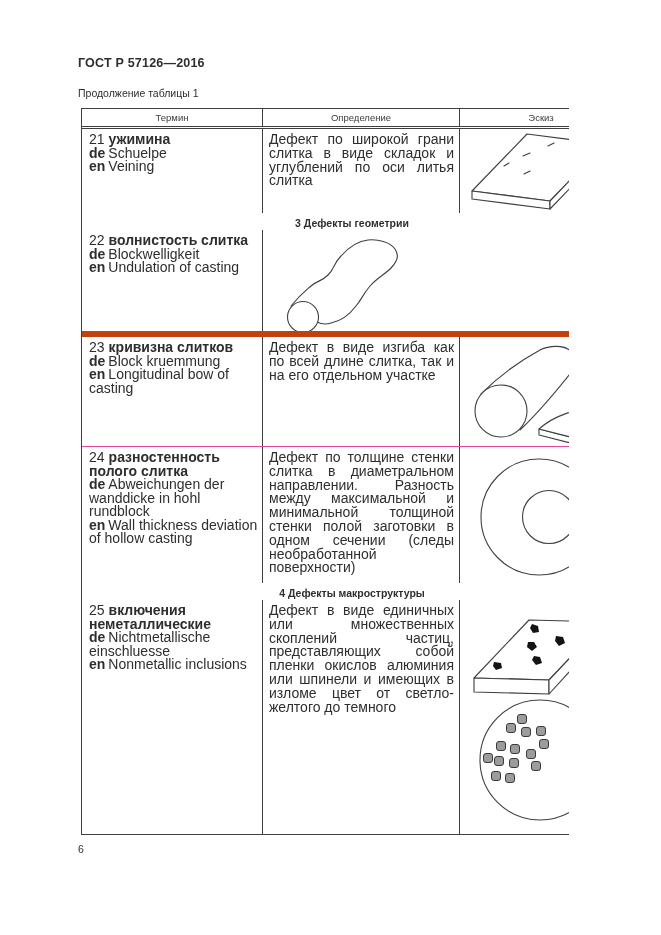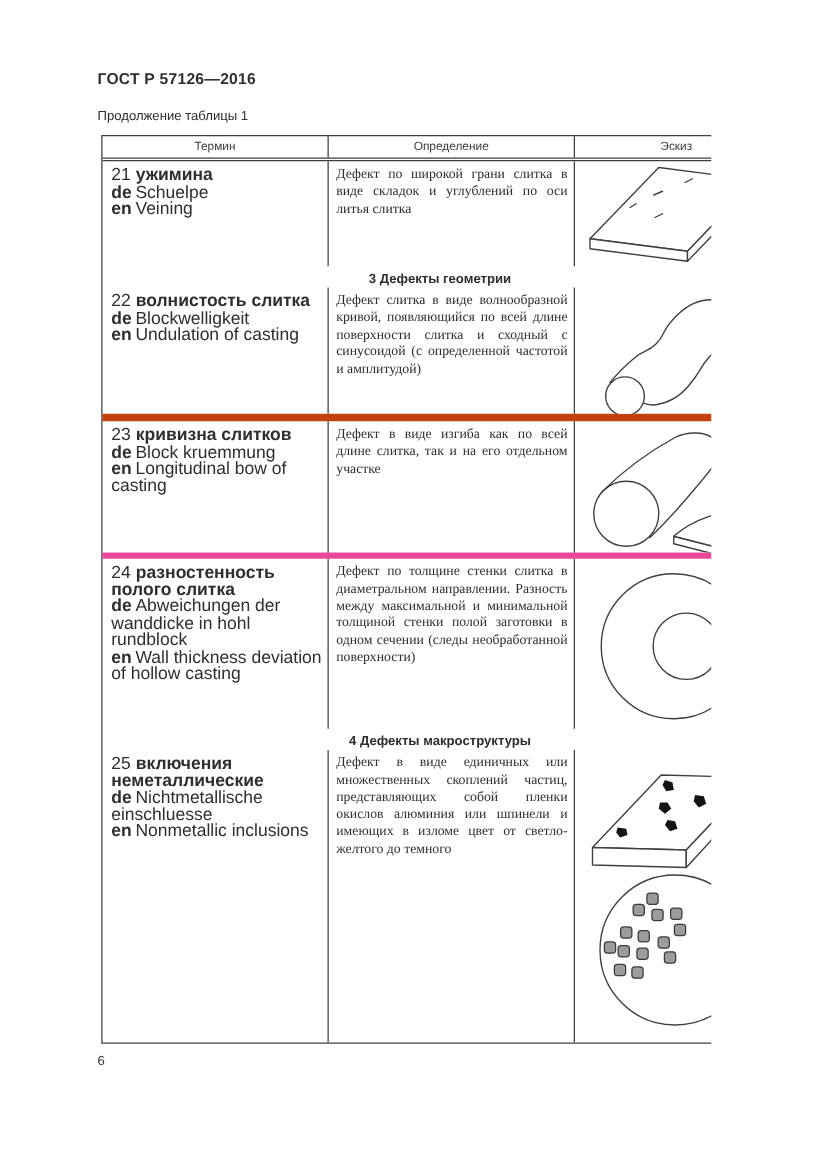--- a/index.html
+++ b/index.html
@@ -14,37 +14,37 @@
 
   .gost-table {
     position:absolute; left:81px; top:108px; width:542px; height:727px;
     border:1px solid #3f3f3f; display:flex; flex-direction:column;
   }
   .row { display:flex; width:100%; }
   .row-header { height:20px; border-bottom:3px double #3f3f3f; }
   .row-21 { height:84px; }
   .row-sec { height:17px; }
   .row-22 { height:107px; border-bottom:6px solid #c2410c; }
-  .row-23 { height:110px; border-bottom:5px solid #ec4899;justify-content:space-between; }
+  .row-23 { height:110px; border-bottom:1px solid #ec4899;justify-content:space-between; }
   .row-24 { height:136px; }
   .row-25 { flex:1; }
 
   .cell { height:100%; overflow:hidden; }
   .c1 { width:181px; border-right:1px solid #3f3f3f; }
   .c2 { width:197px; border-right:1px solid #3f3f3f; }
   .c3 { flex:1; position:relative; }
 
   .th { display:flex; align-items:center; justify-content:center; font-size:9.5px; color:#3c3c3c; }
 
   .term-cell { padding:4px 4px 0 7px; font-size:14px; line-height:13.5px; }
   .term-cell .num { margin-right:4px; }
   .term-cell b, .def-cell b { font-weight:bold; }
   .pfx { font-weight:bold; margin-right:3px; }
 
-  .def-cell { padding:4px 5px 0 6px; font-size:11px; line-height:13.8px; text-align:justify;font-family:Liberation Serif, serif; }
+  .def-cell { padding:4px 5px 0 6px; font-size:14px; line-height:13.8px; text-align:justify; }
 
   .sec-cell { width:100%; display:flex; align-items:center; justify-content:center;
               font-size:10.5px; font-weight:bold; padding-top:2px; }
 
   .c3 svg { position:absolute; left:0; top:0; display:block; }
   .sk { stroke:#3f3f3f; stroke-width:1.1; fill:none; stroke-linejoin:round; stroke-linecap:round; }
   .skf { stroke:#3f3f3f; stroke-width:1.1; fill:#fff; stroke-linejoin:round; }
   .blob { fill:#141414; stroke:none; }
   .dot { fill:#9c9c9c; stroke:#3a3a3a; stroke-width:1; }
 </style>
@@ -87,21 +87,20 @@
     <div class="row row-sec">
       <div class="sec-cell">3 Дефекты геометрии</div>
     </div>
 
     <div class="row row-22">
       <div class="cell c1 term-cell">
         <div><span class="num">22</span><b>волнистость слитка</b></div>
         <div><span class="pfx">de</span><span>Blockwelligkeit</span></div>
         <div><span class="pfx">en</span><span>Undulation of casting</span></div>
       </div>
-      <div class="cell c2 def-cell">Дефект слитка в виде волнообразной кривой, появляющийся по всей длине поверхности слитка и сходный с синусоидой (с определенной частотой и амплитудой)</div>
       <div class="cell c3">
         <svg width="162" height="107" viewBox="0 0 162 107">
           <path class="sk" d="M28,76 C38,64 41,62 48,56 C55,50 58,52 65,45 C72,38 70,34 78,26 C86,17 95,11 105,10 C115,9 127,12 132,19 C137,26 134,32 128,38 C121,45 114,48 107,56 C100,64 99,69 93,76 C87,84 78,91 68,93 C62,95 58,94 54,92"></path>
           <circle class="skf" cx="40" cy="87" r="15.5"></circle>
         </svg>
       </div>
     </div>
 
     <div class="row row-23">
       <div class="cell c1 term-cell">

